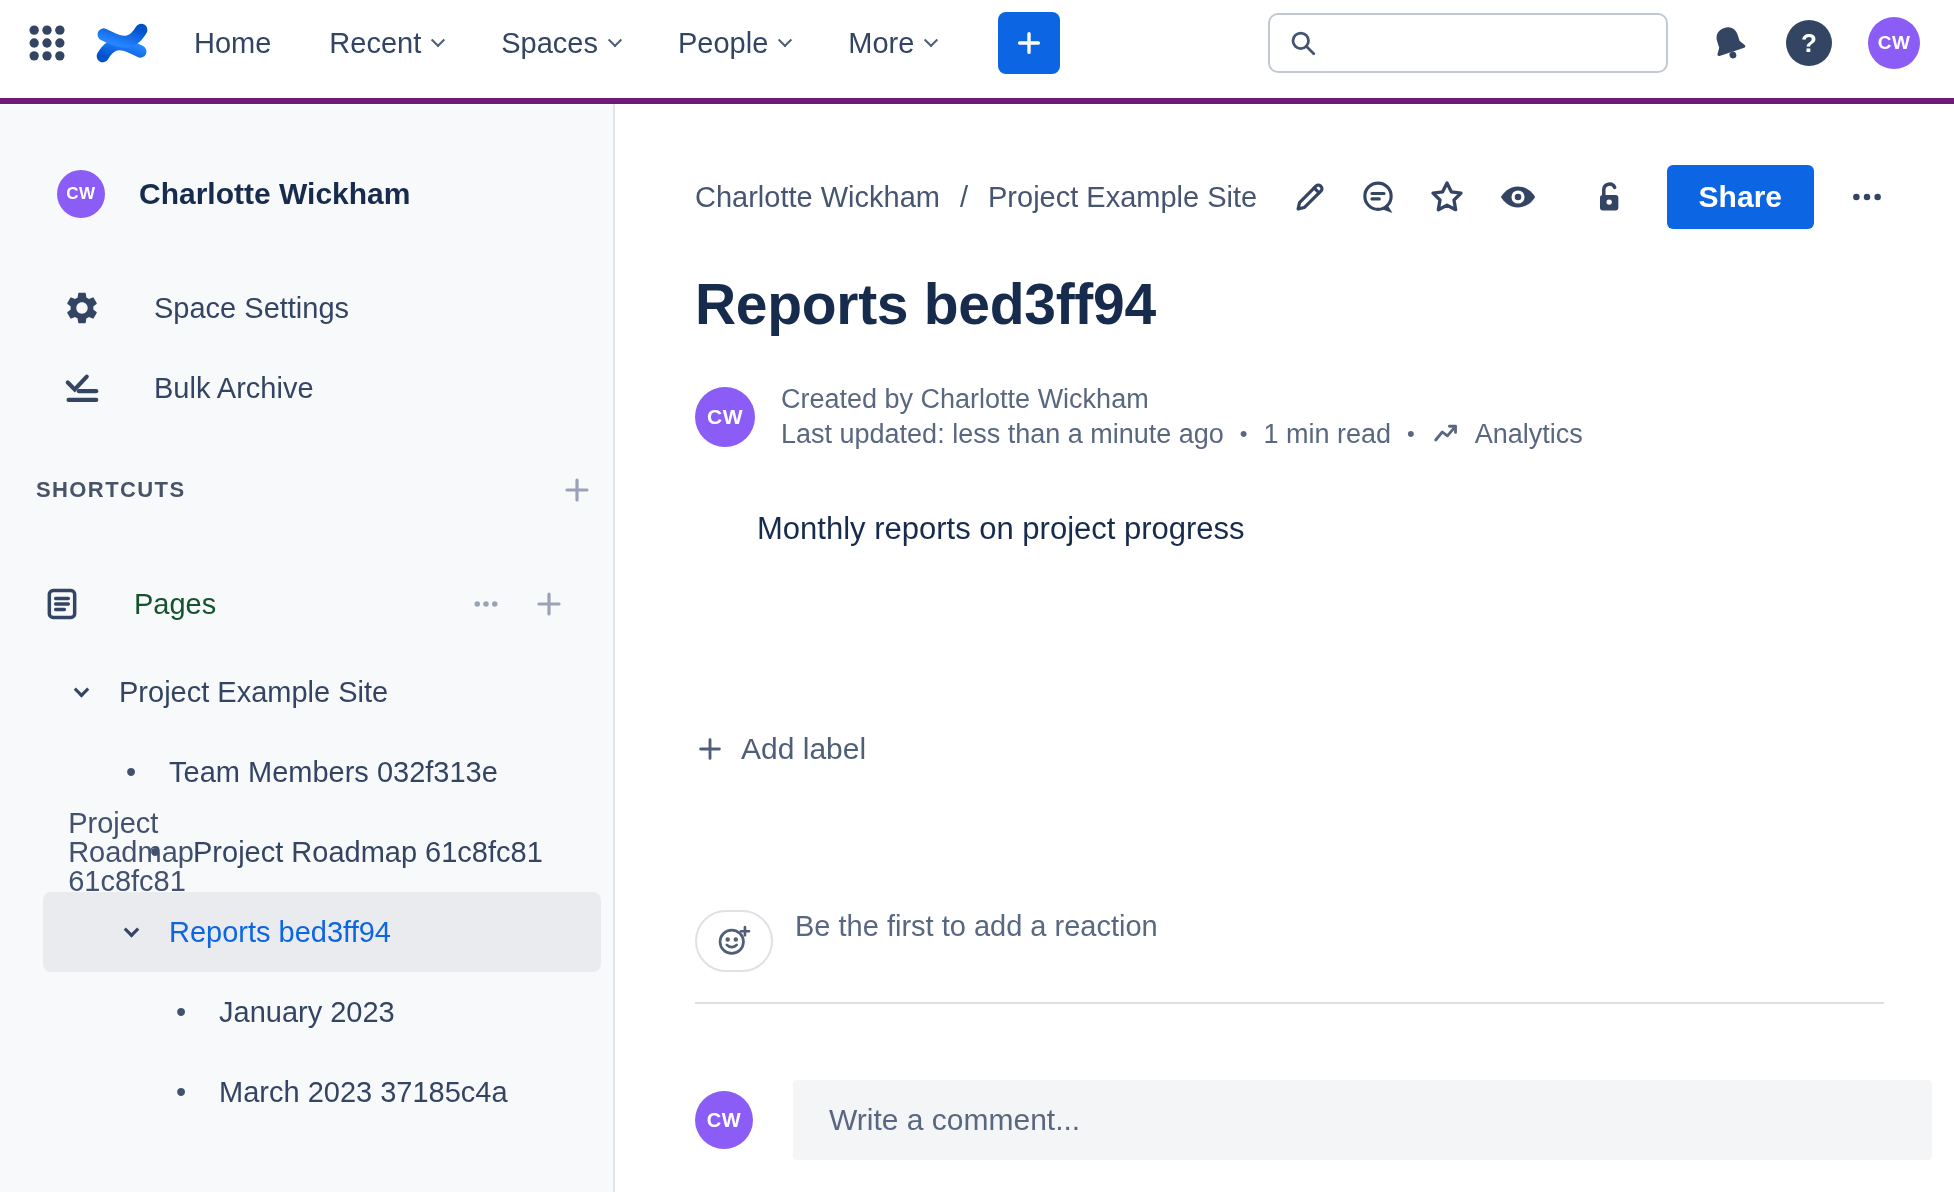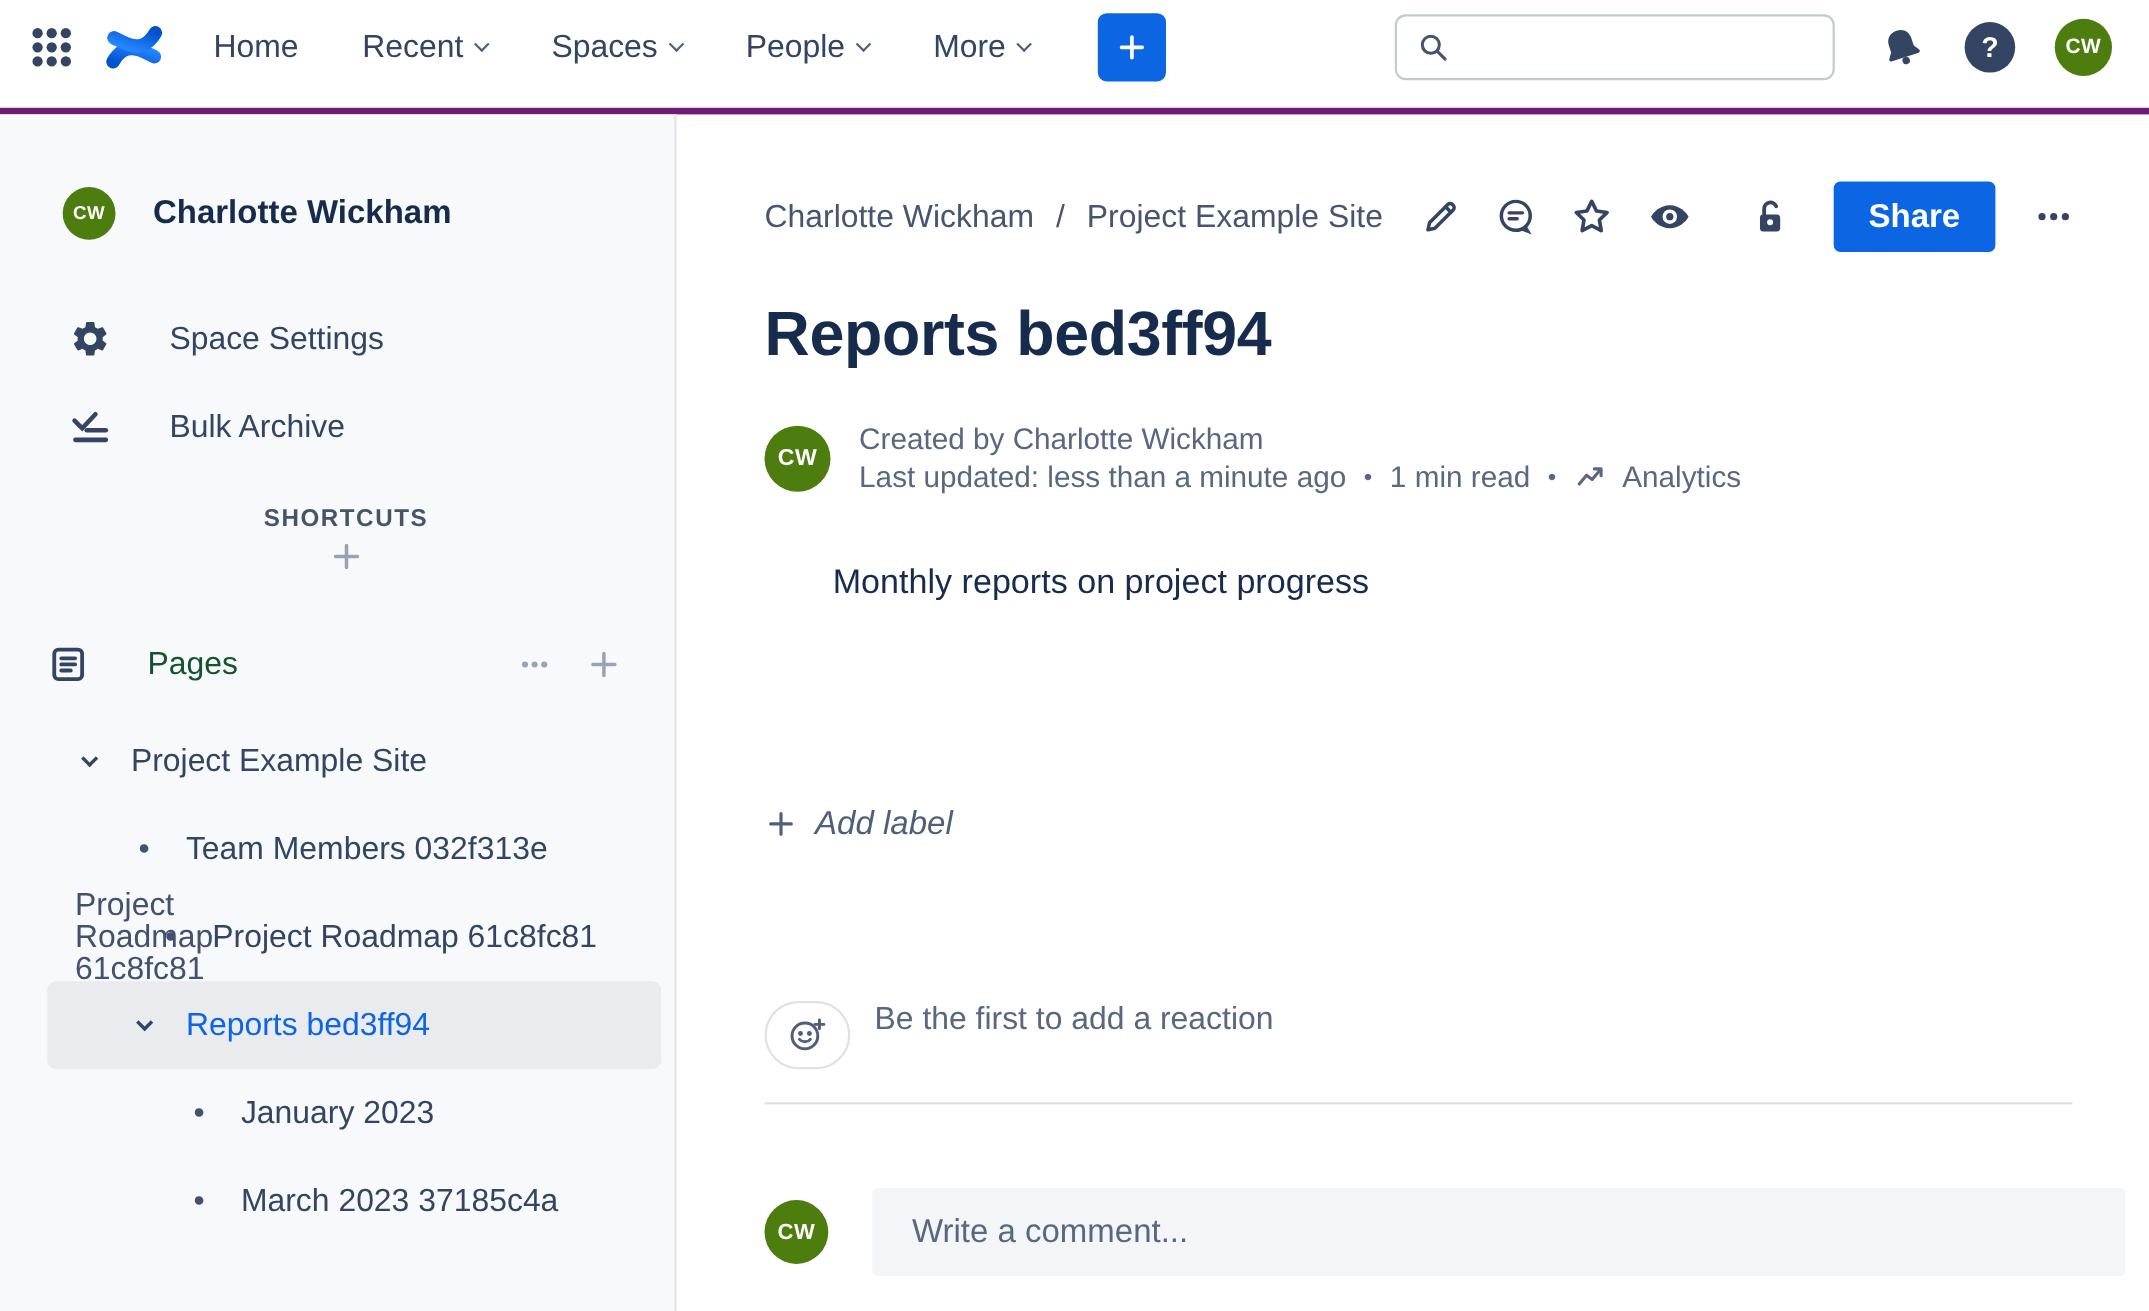--- a/index.html
+++ b/index.html
@@ -23,36 +23,36 @@
                 display:flex; align-items:center; justify-content:center; margin-left:4px; }
   .tb-right { display:flex; align-items:center; }
   .search { width:400px; height:60px; border:2.5px solid #C3C9D3; border-radius:10px; background:#fff;
             display:flex; align-items:center; padding:0 18px; margin-right:40px; }
   .search svg { flex:0 0 auto; margin-right:14px; }
   .search input { border:none; outline:none; flex:1; font-size:30px; color:#172B4D; font-family:inherit; background:transparent; min-width:0; }
   .search input::placeholder { color:#596780; }
   .bell { margin-right:36px; }
   .help { width:46px; height:46px; border-radius:50%; background:#344563; color:#fff; font-size:26px; font-weight:700;
           display:flex; align-items:center; justify-content:center; border:none; cursor:pointer; margin-right:36px; font-family:inherit; }
-  .avatar { border-radius:50%; background:#4d7c0f; color:#fff; font-weight:700; letter-spacing:.5px;
+  .avatar { border-radius:50%; background:#8b5cf6; color:#fff; font-weight:700; letter-spacing:.5px;
             display:flex; align-items:center; justify-content:center; }
   .avatar-top { width:52px; height:52px; font-size:19px; cursor:pointer; }
 
   
   .app { flex:1; display:flex; min-height:0; }
 
   
   .sidebar { width:615px; flex:0 0 615px; background:#F8F9FB; border-right:2px solid #E1E4E8; padding-top:62px; }
   .profile { display:flex; align-items:center; height:56px; padding-left:57px; margin-bottom:46px; cursor:pointer; }
   .avatar-side { width:48px; height:48px; font-size:17px; }
   .space-name { margin-left:34px; font-size:30px; font-weight:700; color:#172B4D; }
   .side-row { display:flex; align-items:center; height:80px; padding-left:60px; cursor:pointer; }
   .side-ic { width:44px; display:flex; justify-content:center; }
   .side-label { margin-left:50px; font-size:29px; color:#344563; }
-  .shortcuts { margin-top:30px; height:64px; display:flex; align-items:center; justify-content:space-between; padding:0 20px 0 36px;flex-direction:column; }
+  .shortcuts { margin-top:30px; height:64px; display:flex; align-items:center; justify-content:space-between; padding:0 20px 0 36px; }
   .shortcuts-label { font-size:22px; font-weight:700; letter-spacing:1.4px; color:#475468; }
   .pages-row { margin-top:42px; height:80px; display:flex; align-items:center; padding:0 48px 0 40px; cursor:pointer; }
   .pages-label { margin-left:50px; font-size:29px; color:#14532d; flex:1; }
   .row-actions { display:flex; align-items:center; gap:32px; }
   .tree { margin-top:8px; }
   .tree-row { display:flex; align-items:center; height:80px; margin:0 12px 0 43px; border-radius:8px;
               font-size:29px; color:#344563; cursor:pointer; }
   .tree-row .marker { display:flex; align-items:center; justify-content:center; width:24px; flex:0 0 24px; }
   .tree-row .tlabel { margin-left:26px; white-space:nowrap; }
   .lvl1 { padding-left:26px; } .lvl2 { padding-left:76px; } .lvl3 { padding-left:126px; }
@@ -77,21 +77,21 @@
   h1.title { margin-top:38px; font-size:57px; line-height:68px; font-weight:600; color:#172B4D; letter-spacing:-.3px; }
   .byline { margin-top:44px; display:flex; align-items:center; }
   .avatar-by { width:60px; height:60px; font-size:21px; flex:0 0 60px; }
   .by-meta { margin-left:26px; }
   .by-line1 { font-size:27px; color:#596780; line-height:34px; }
   .by-line2 { font-size:27px; color:#596780; line-height:36px; display:flex; align-items:center; }
   .by-dot { margin:0 16px; font-size:22px; }
   .analytics { display:flex; align-items:center; cursor:pointer; }
   .analytics svg { margin-right:12px; }
   .body-text { margin-top:56px; margin-left:62px; font-size:31px; line-height:42px; color:#172B4D; }
-  .add-label { margin-top:176px; display:flex; align-items:center; height:46px; cursor:pointer; width:max-content;font-style:italic; }
+  .add-label { margin-top:176px; display:flex; align-items:center; height:46px; cursor:pointer; width:max-content; }
   .add-label span { margin-left:16px; font-size:30px; color:#505F79; }
   .reaction { margin-top:138px; display:flex; align-items:flex-start; }
   .reaction-pill { width:78px; height:62px; border:2.5px solid #DFE1E6; border-radius:33px; background:#fff;
                    display:flex; align-items:center; justify-content:center; cursor:pointer; }
   .reaction-text { margin-left:22px; font-size:29px; color:#596780; }
   .divider { margin-top:30px; border:none; border-top:2px solid #DCE0E6; }
   .comment-row { margin-top:76px; display:flex; align-items:center; }
   .avatar-cm { width:58px; height:58px; font-size:20px; flex:0 0 58px; }
   .comment-input { flex:1; margin-left:40px; margin-right:-48px; height:80px; background:#F4F5F7; border:none;
                    border-radius:4px; padding:0 36px; font-size:30px; color:#172B4D; font-family:inherit; outline:none; }

